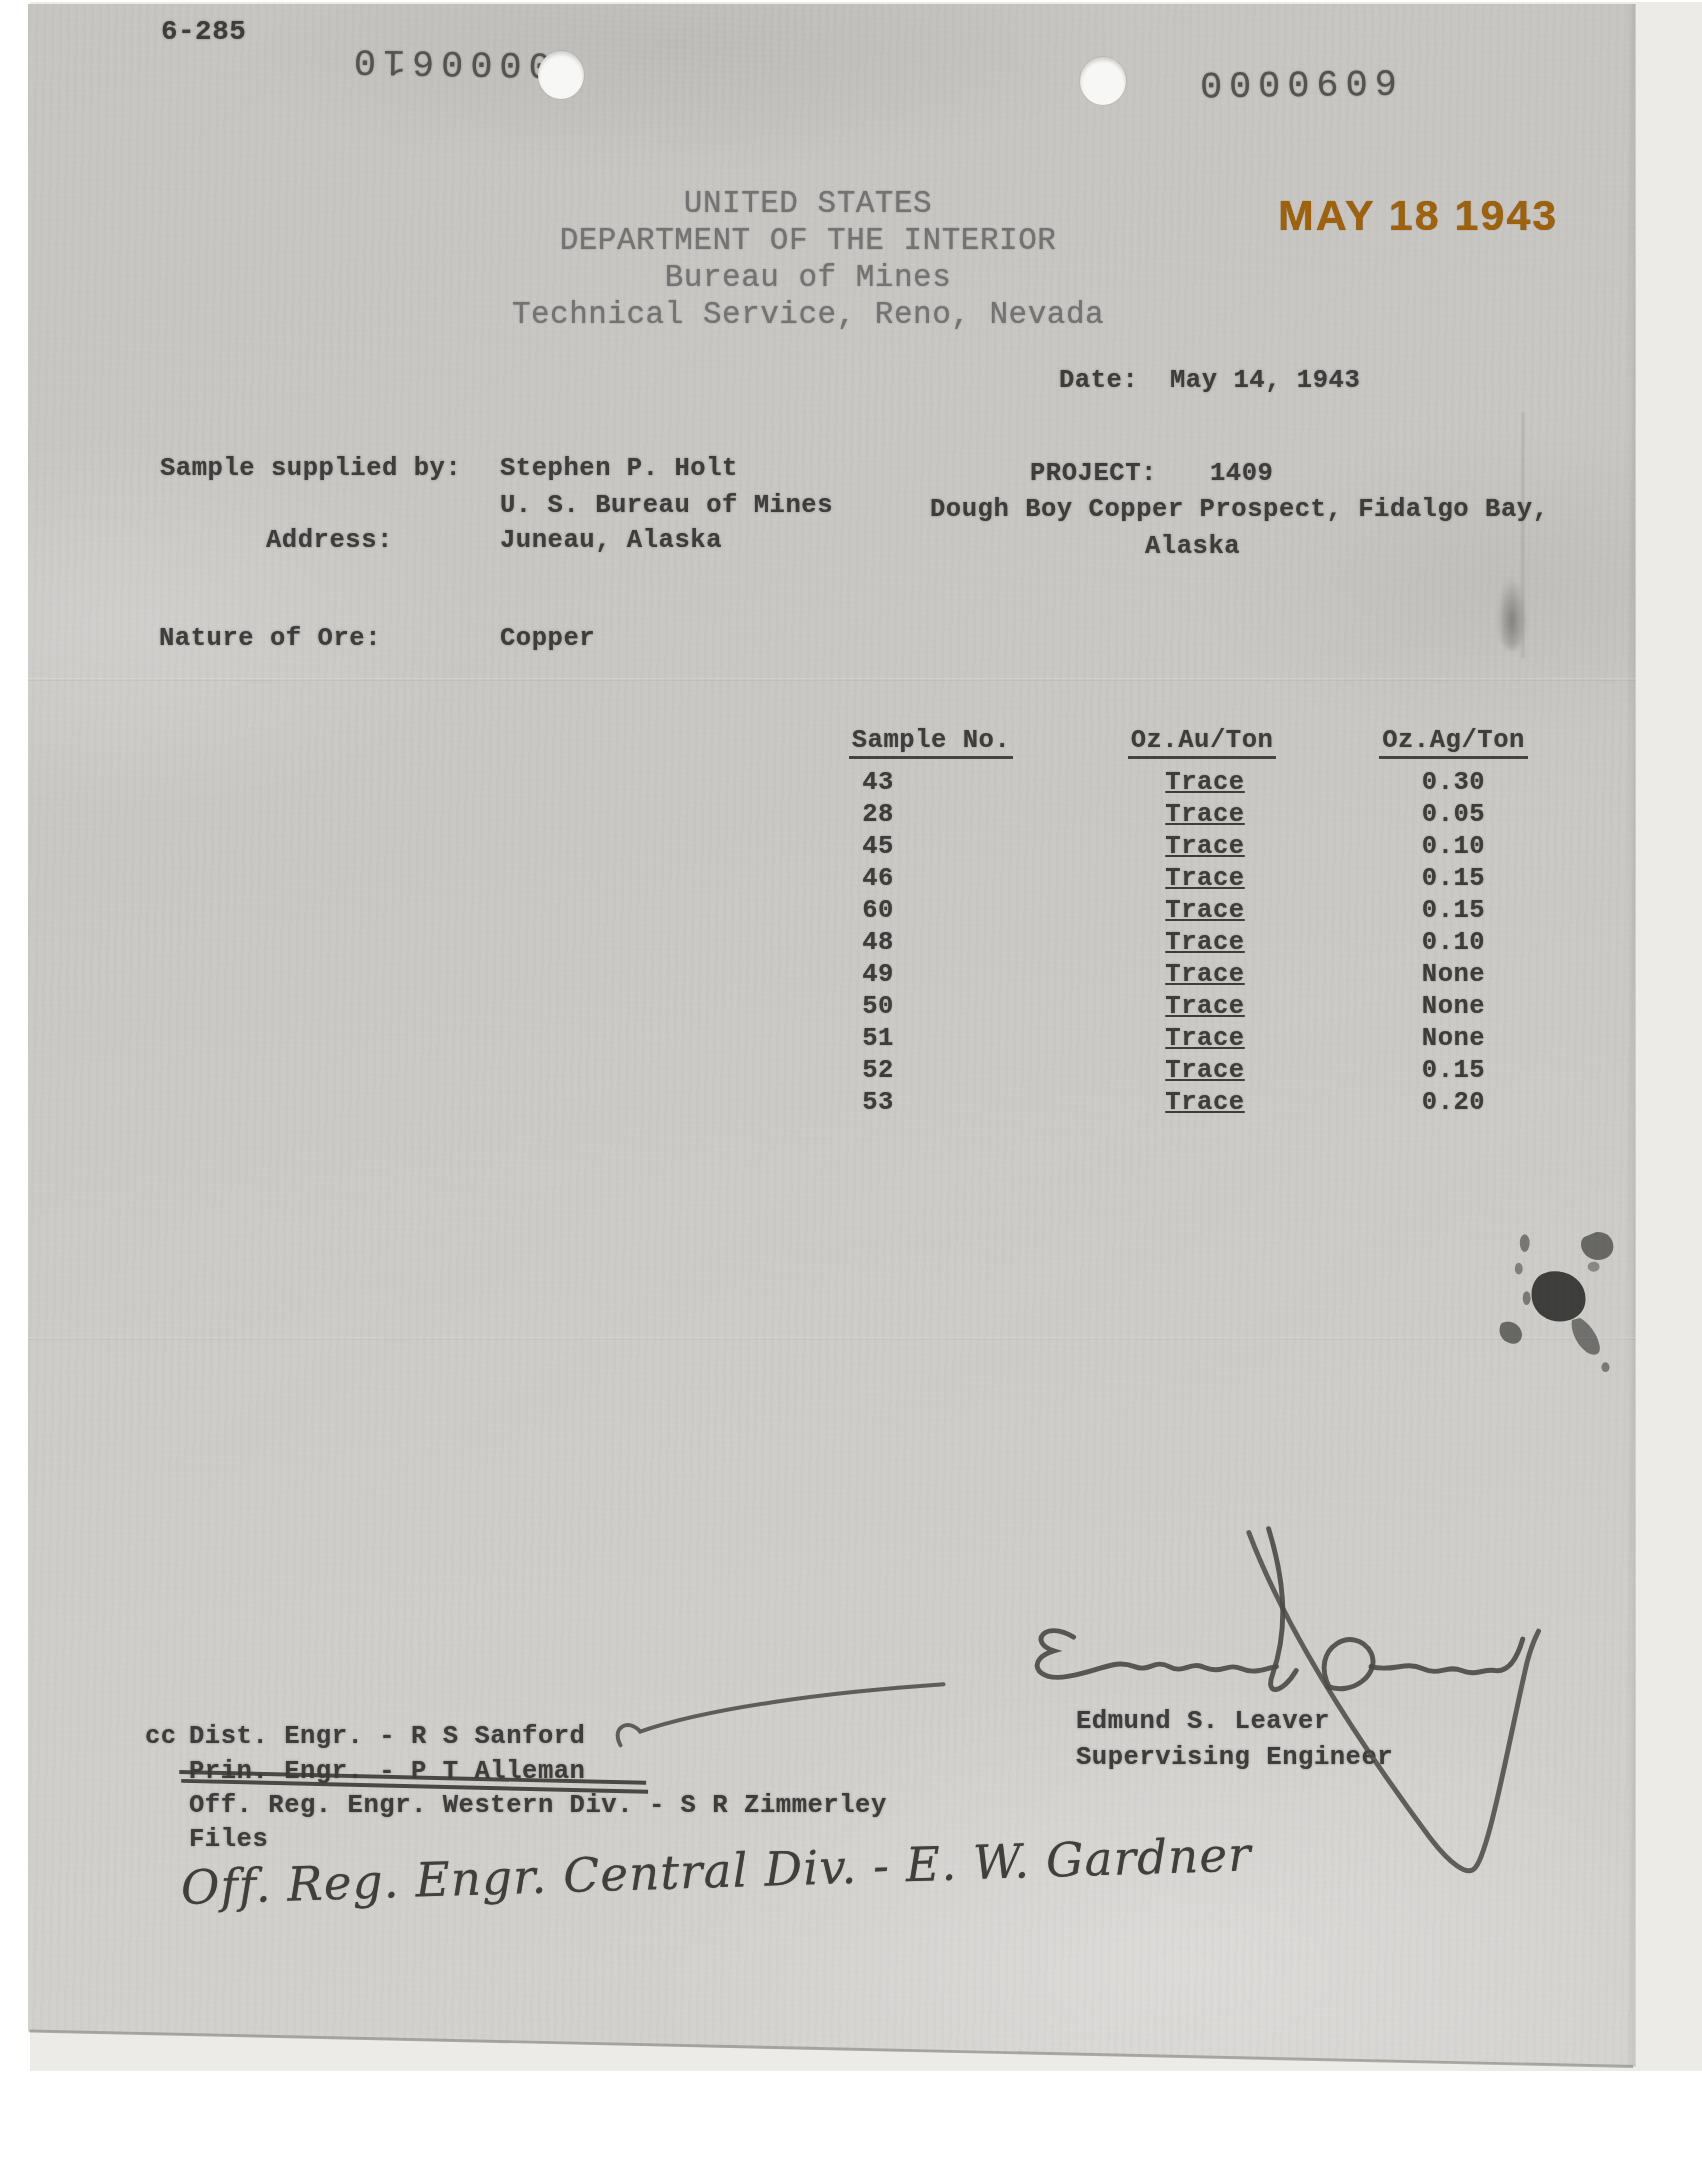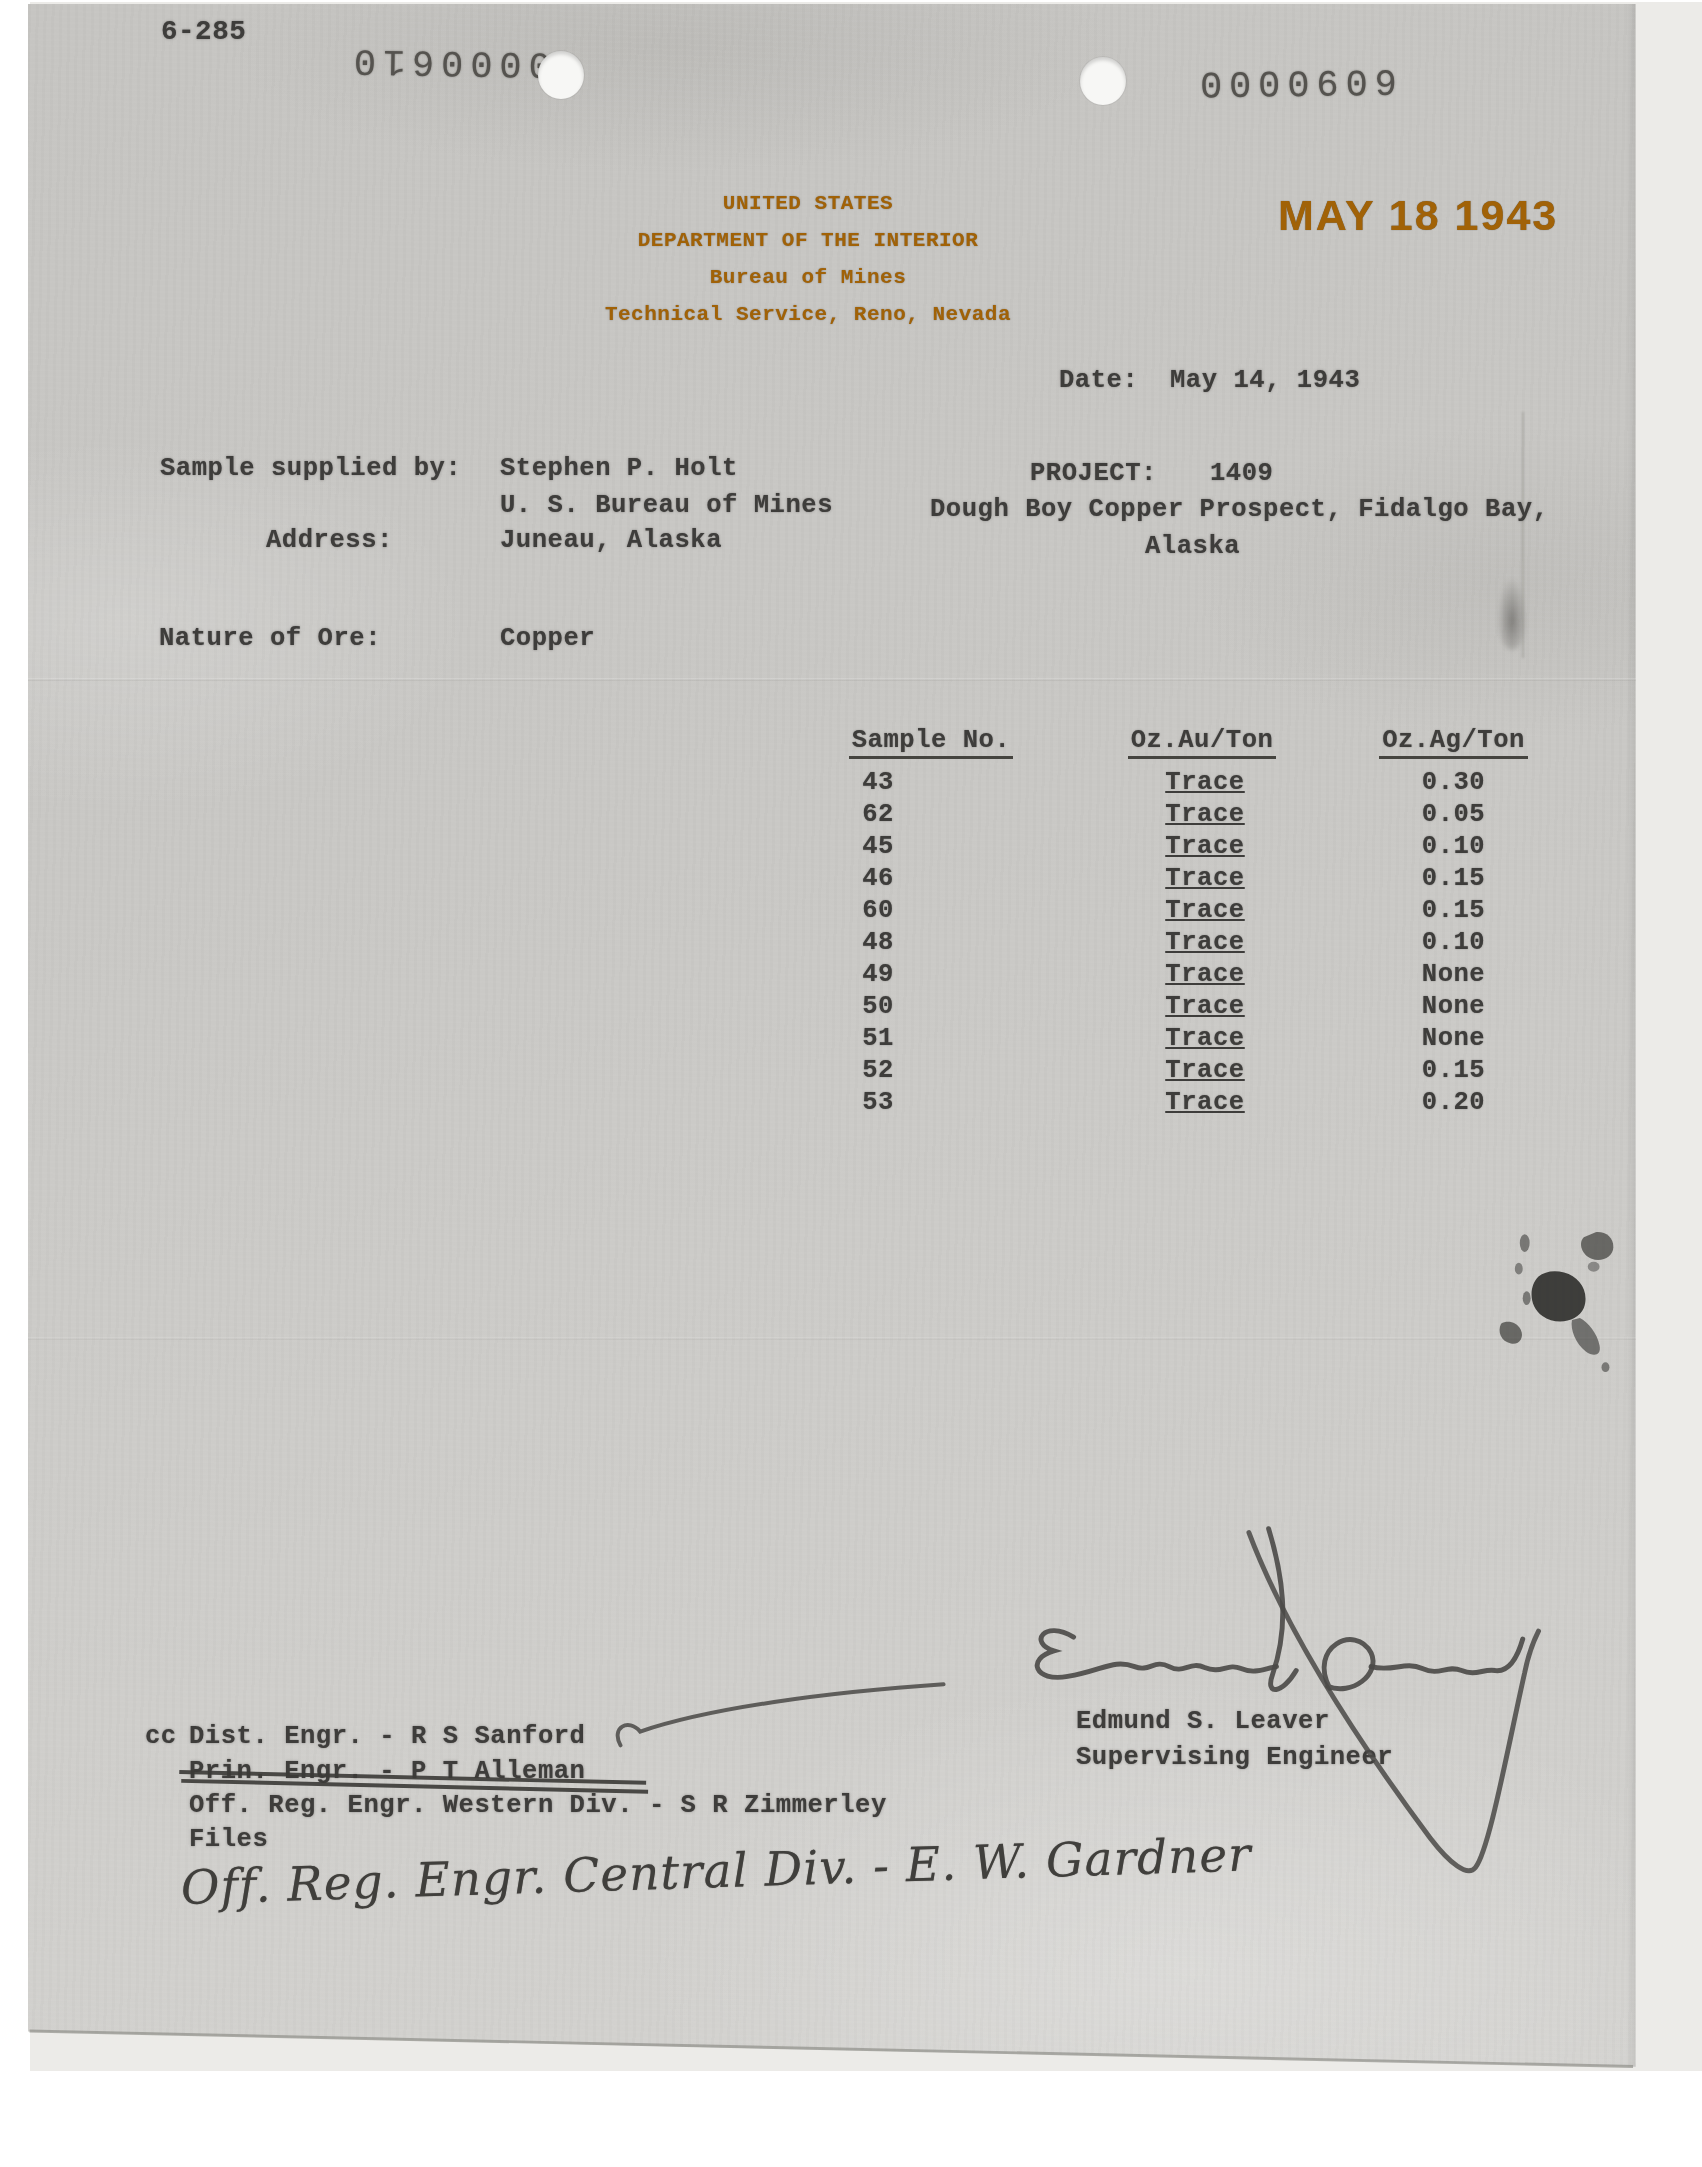--- a/index.html
+++ b/index.html
@@ -36,21 +36,21 @@
             background:radial-gradient(ellipse at 50% 60%, rgba(50,48,45,.45), transparent 70%);
             filter:blur(2px);}
 
   
   .t{position:absolute;font-size:25.6px;font-weight:700;color:#3e3d3b;
      letter-spacing:0.5px;white-space:pre;
      text-shadow:0 0 1.5px rgba(62,60,58,.55), 0 0 3.9px rgba(62,60,58,.12);}
 
   .hdr{position:absolute;left:414px;top:185px;width:788px;text-align:center;
        line-height:37px;}
-  .hdr div{font-size:21px;font-weight:700;color:#a16207;letter-spacing:0.5px;
+  .hdr div{font-size:31px;font-weight:400;color:#737373;letter-spacing:0.5px;
        text-shadow:0 0 1.5px rgba(62,60,58,.55);}
 
   
   .serial{position:absolute;font-size:37px;font-weight:400;color:#55534f;
           letter-spacing:6.9px;white-space:pre;
           text-shadow:0 0 2px rgba(80,78,74,.6);}
   .serial.inv{transform:rotate(181deg);transform-origin:center;}
   .maystamp{position:absolute;left:1278px;top:191px;
             font-family:"Liberation Sans","DejaVu Sans",sans-serif;
             font-size:43px;font-weight:800;color:#a16207;letter-spacing:2px;
@@ -134,21 +134,21 @@
     <div class="thead">
       <span class="col c1"><span class="hd">Sample No.</span></span><span class="col c2"><span class="hd">Oz.Au/Ton</span></span><span class="col c3"><span class="hd">Oz.Ag/Ton</span></span>
     </div>
     <div class="tbody">
 
         <div class="trow">
           <span class="col c1"><span class="shiftl">43</span></span><span class="col c2"><span class="shiftr">Trace</span></span><span class="col c3">0.30</span>
         </div>
 
         <div class="trow">
-          <span class="col c1"><span class="shiftl">62</span></span><span class="col c2"><span class="shiftr">Trace</span></span><span class="col c3">0.05</span>
+          <span class="col c1"><span class="shiftl">28</span></span><span class="col c2"><span class="shiftr">Trace</span></span><span class="col c3">0.05</span>
         </div>
 
         <div class="trow">
           <span class="col c1"><span class="shiftl">45</span></span><span class="col c2"><span class="shiftr">Trace</span></span><span class="col c3">0.10</span>
         </div>
 
         <div class="trow">
           <span class="col c1"><span class="shiftl">46</span></span><span class="col c2"><span class="shiftr">Trace</span></span><span class="col c3">0.15</span>
         </div>
 

